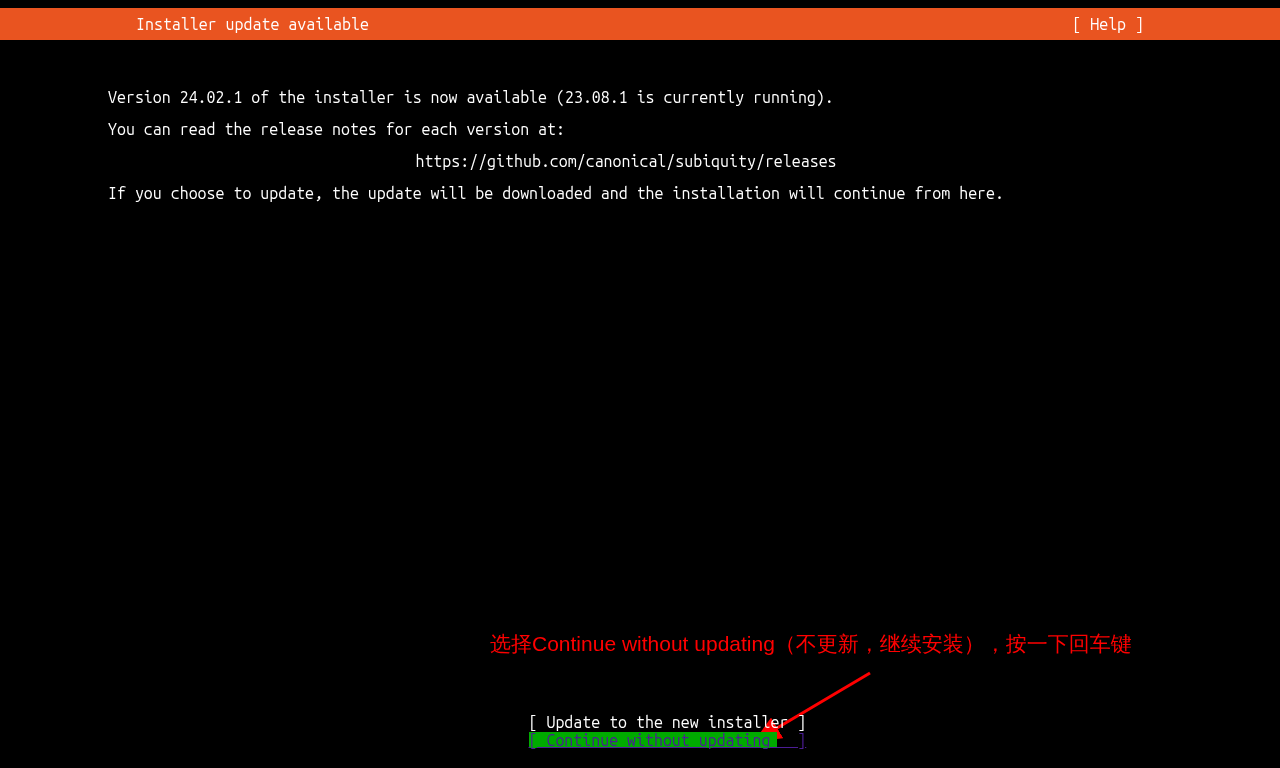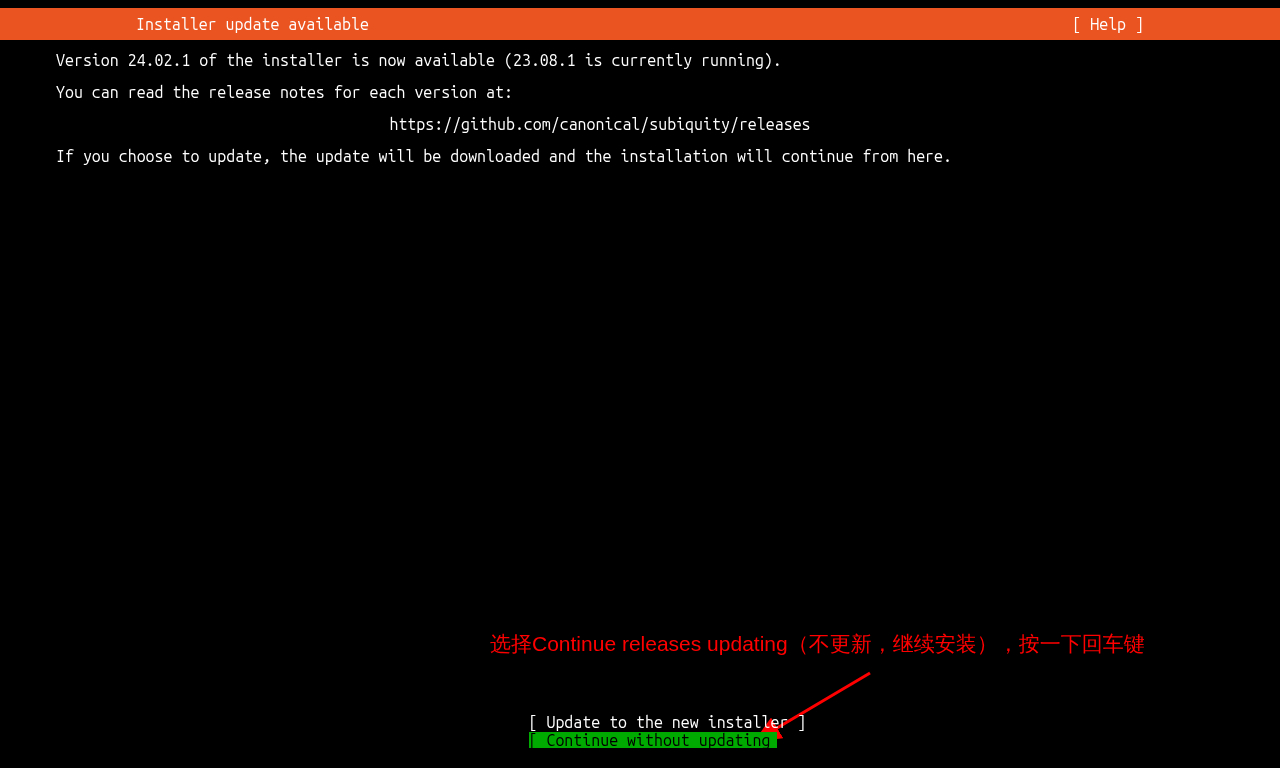--- a/index.html
+++ b/index.html
@@ -28,21 +28,22 @@
       color: #ffffff;
       gap: 27px;
     }
     .header-title {
       white-space: pre;
     }
     .header-help {
       white-space: pre;
     }
     .content {
-      padding: 8px 136px 0 56px;
+      padding: 8px 136px 0 108px;
+      margin-top: 37px;
     }
     .content p {
       line-height: 24px;
       white-space: pre;
       margin-bottom: 8px;
     }
     .release-url {
       text-align: center;
       margin: 0 auto;
     }
@@ -73,39 +74,40 @@
       display: inline-block;
       width: 248px;
       text-align: left;
       white-space: pre;
       line-height: 16px;
       height: 16px;
       font-size: 16px;
     }
     .btn-selected {
       background: #00aa00;
-      color: #000000;
+      color: #4c1d95;
+      text-decoration: underline;
     }
   </style>
 </head>
 <body>
 
 <div class="header-bar">
   <span class="header-title">Installer update available</span>
   <span class="header-help">[ Help ]</span>
 </div>
 
 <div class="content">
   <p>Version 24.02.1 of the installer is now available (23.08.1 is currently running).</p>
   <p>You can read the release notes for each version at:</p>
   <p class="release-url">https://github.com/canonical/subiquity/releases</p>
   <p>If you choose to update, the update will be downloaded and the installation will continue from here.</p>
 </div>
 
-<div class="annotation">选择Continue releases updating（不更新，继续安装），按一下回车键</div>
+<div class="annotation">选择Continue without updating（不更新，继续安装），按一下回车键</div>
 
 <svg class="arrow-svg" width="120" height="80">
   <defs>
     <marker id="arrowhead" markerWidth="10" markerHeight="8" refX="2" refY="4" orient="auto">
       <polygon points="0 0, 9 4, 0 8" fill="#ff0000"></polygon>
     </marker>
   </defs>
   <line x1="110" y1="10" x2="12" y2="68" stroke="#ff0000" stroke-width="3" marker-end="url(#arrowhead)"></line>
 </svg>
 

